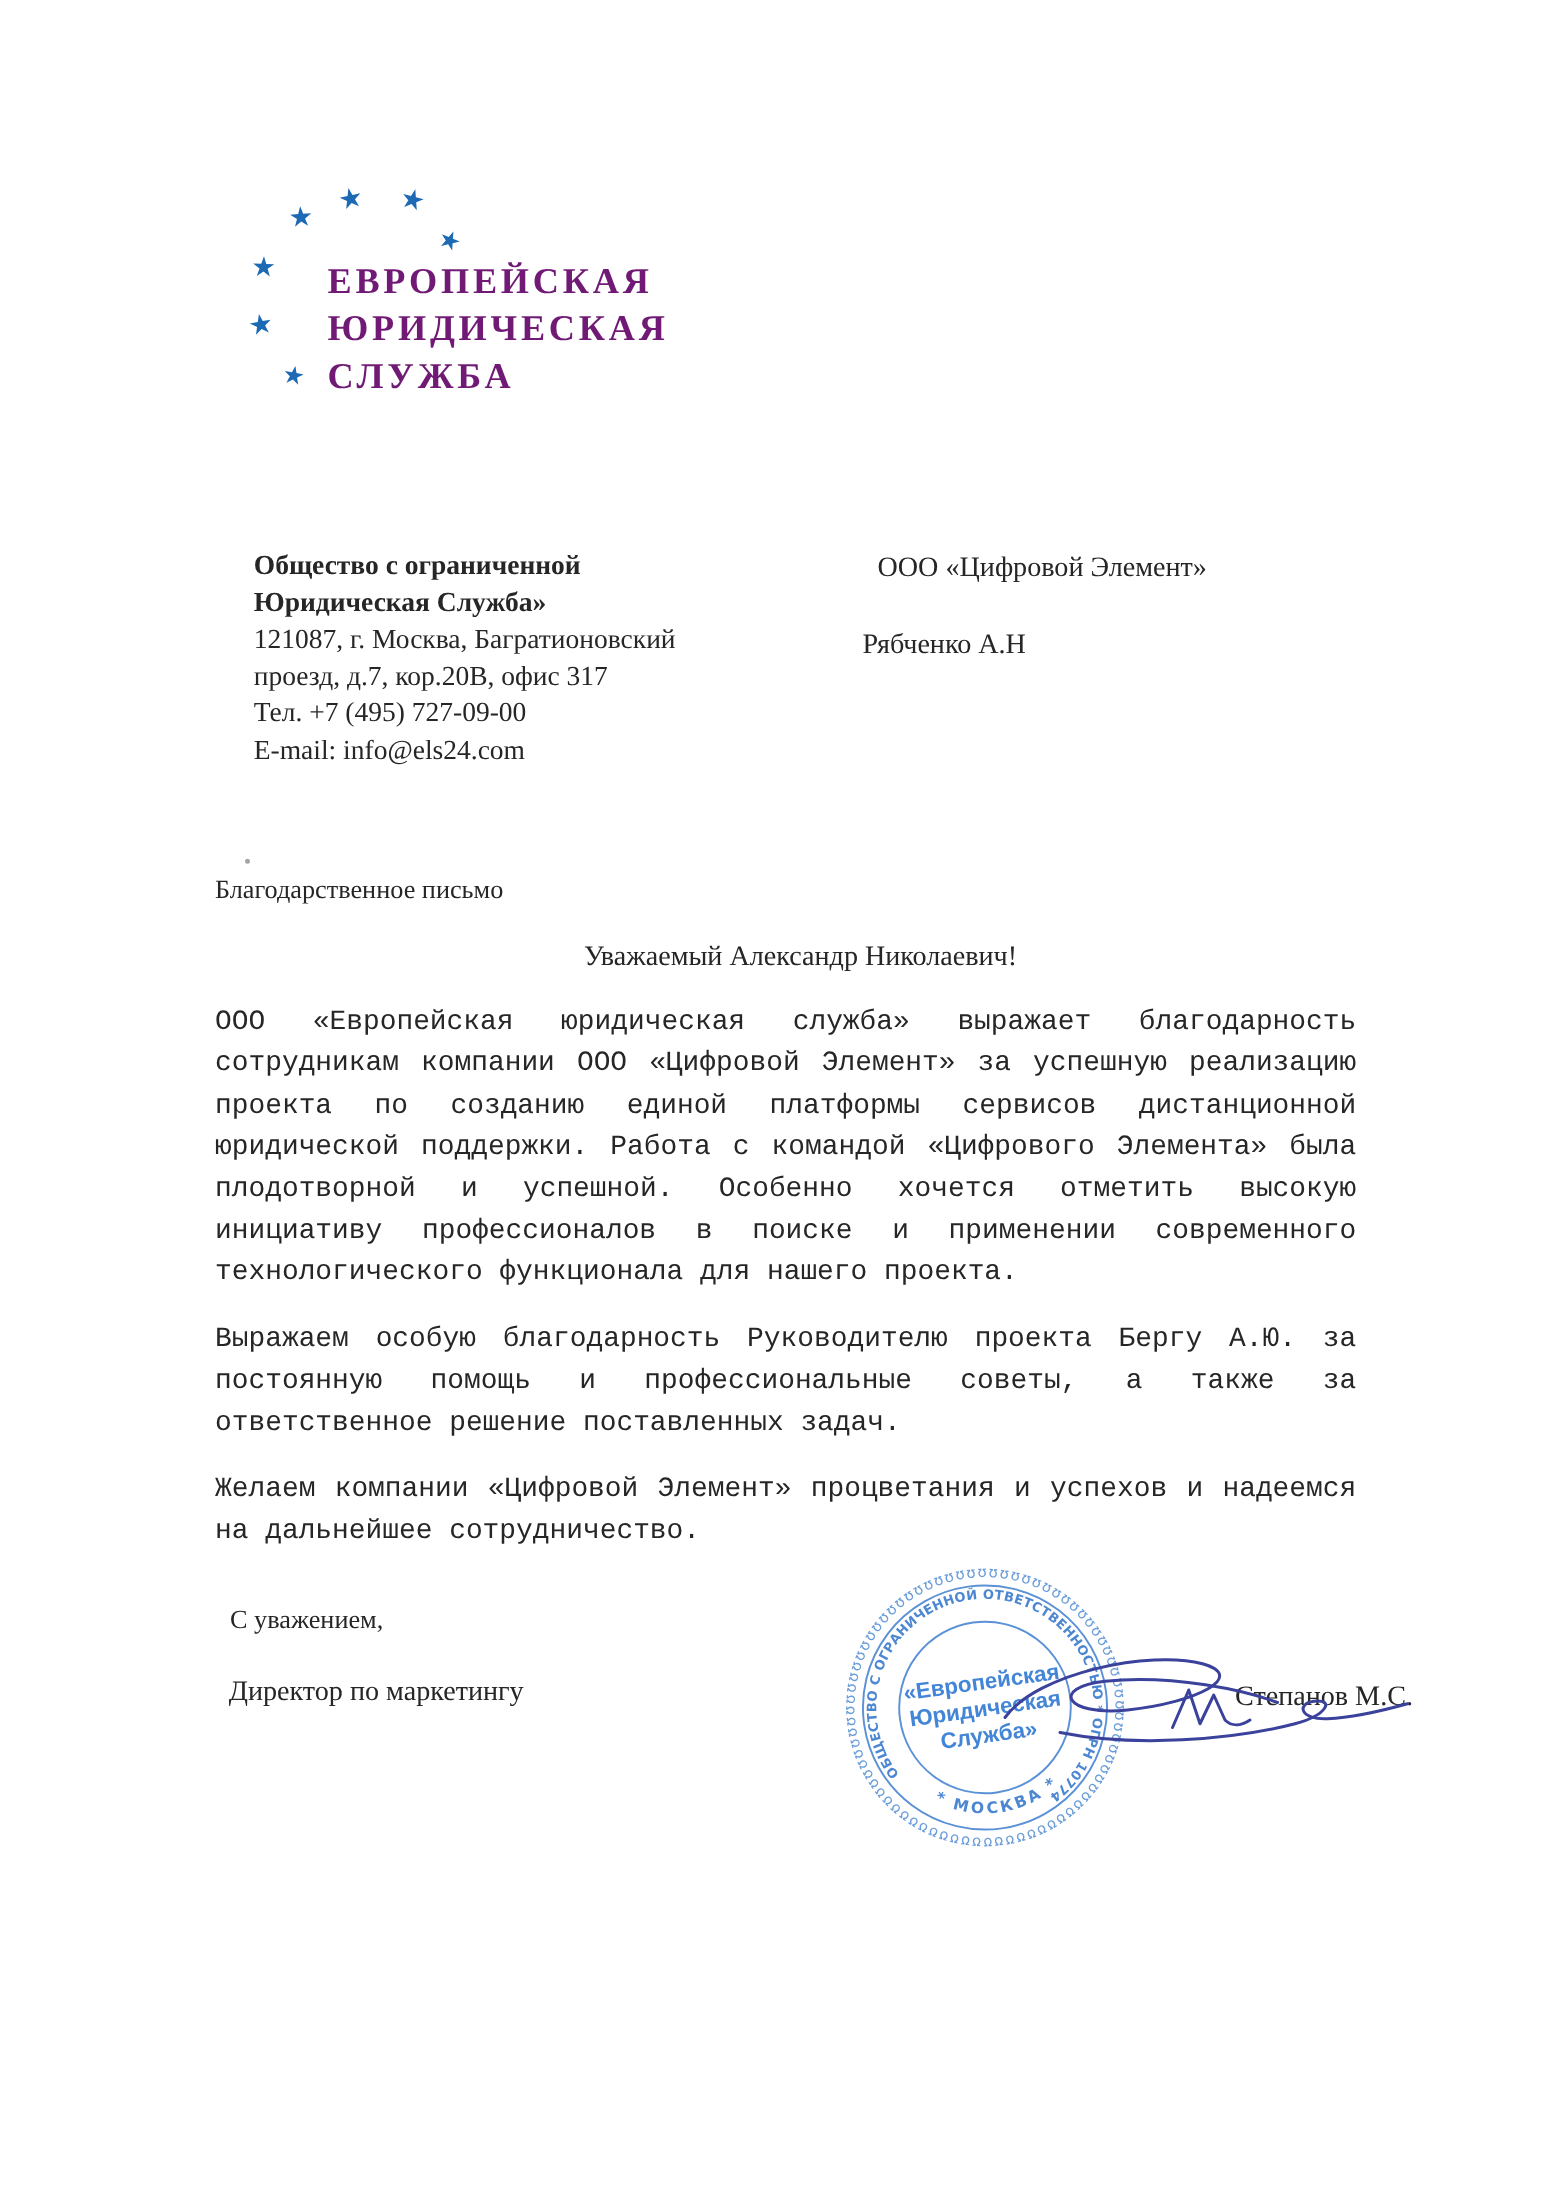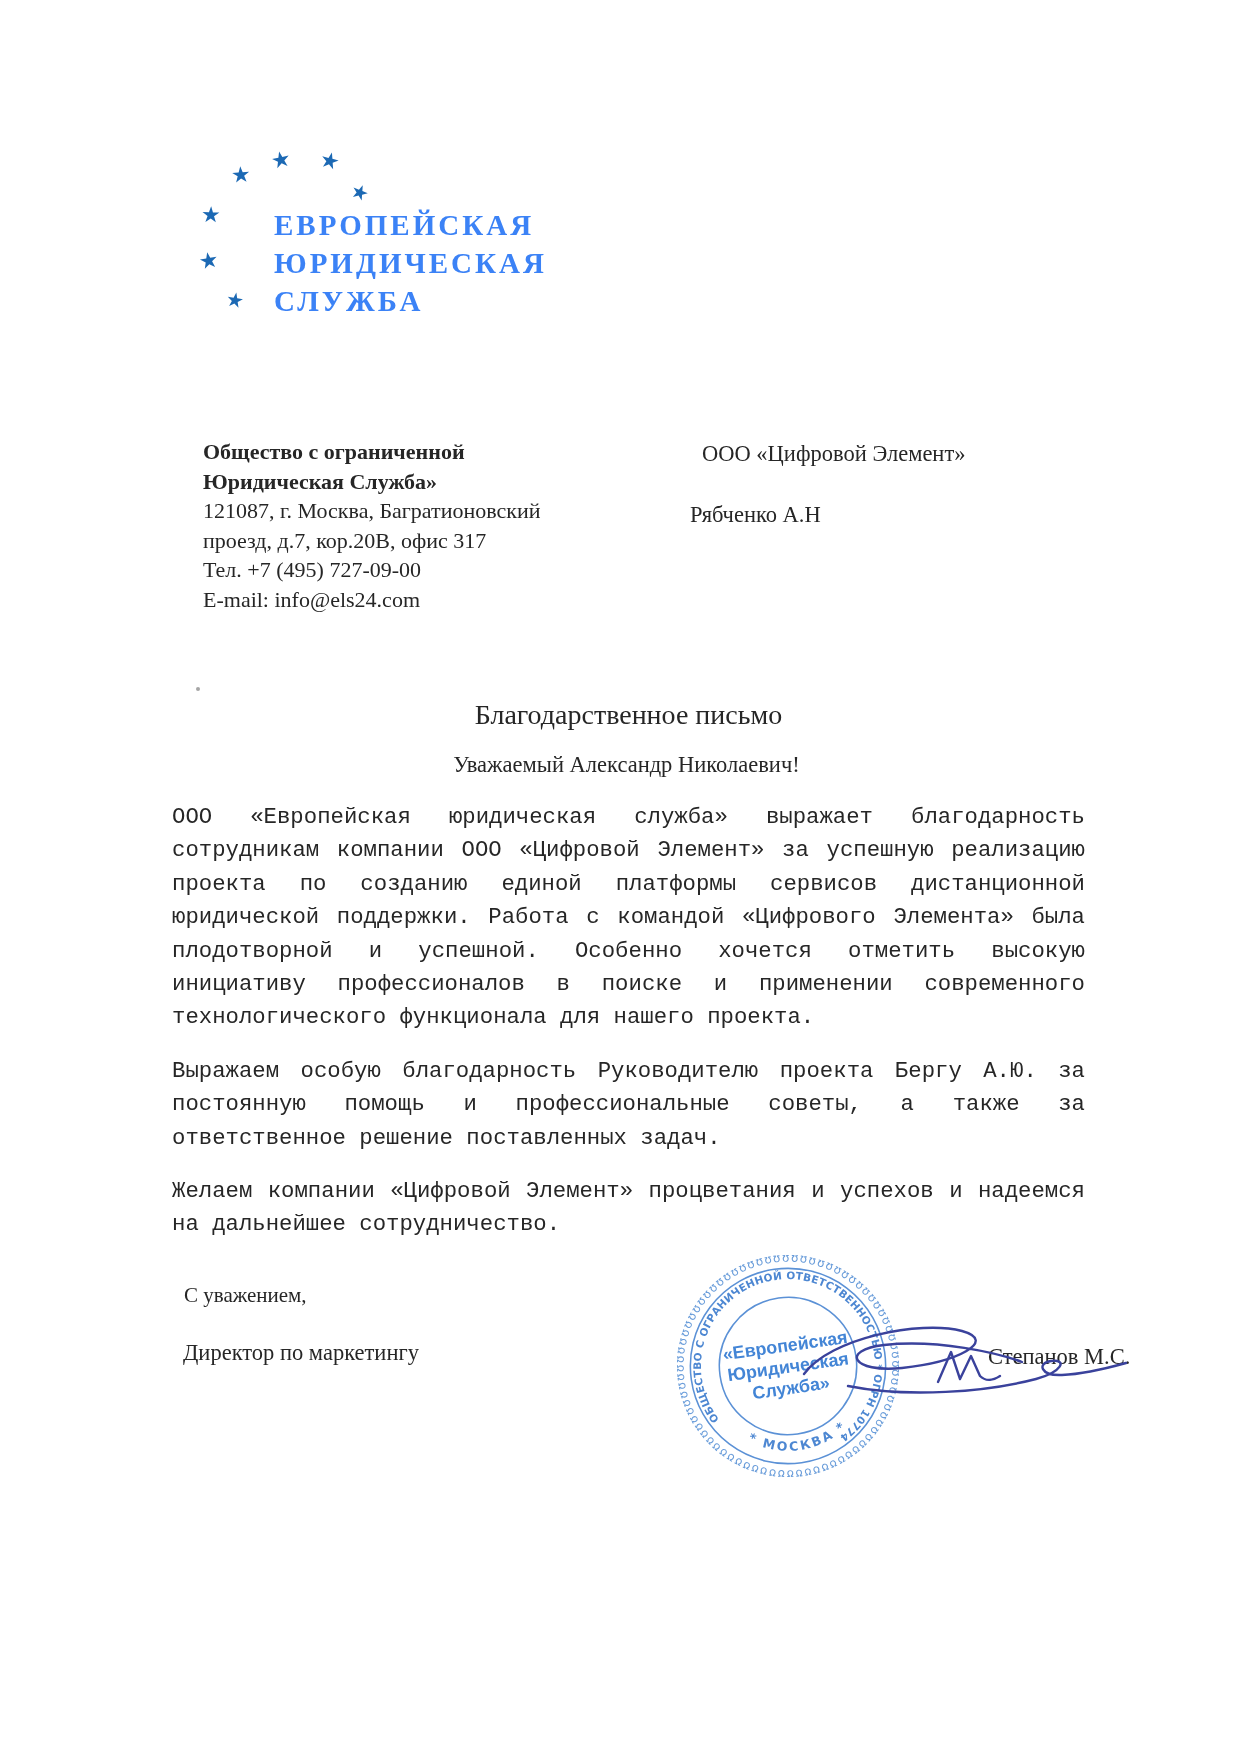--- a/index.html
+++ b/index.html
@@ -11,32 +11,32 @@
   
   .logo-star{position:absolute; color:#1c69b4; font-family:"DejaVu Sans",sans-serif; font-size:22px; line-height:22px;}
   .st1{left:271px; top:149px; transform:rotate(-12deg);}
   .st2{left:320px; top:150px; transform:rotate(14deg);}
   .st3{left:231px; top:164px; transform:rotate(-4deg);}
   .st4{left:351px; top:181px; transform:rotate(22deg); font-size:20px;}
   .st5{left:201px; top:204px; transform:rotate(2deg);}
   .st6{left:199px; top:250px; transform:rotate(-10deg);}
   .st7{left:226px; top:289px; transform:rotate(10deg); font-size:20px;}
   .logo-text{
-    position:absolute; left:274px; top:206px;
-    color:#3b82f6; font-weight:bold; font-size:29px; line-height:38px; letter-spacing:3px;
+    position:absolute; left:262px; top:206px;
+    color:#701a75; font-weight:bold; font-size:29px; line-height:38px; letter-spacing:3px;
   }
   
   .sender{position:absolute; left:203px; top:437px; font-size:22px; line-height:29.5px;}
   .sender .bold{font-weight:bold;}
   .recipient-company{position:absolute; left:690px; top:441px; font-size:22.5px;margin-left:12px;}
   .recipient-person{position:absolute; left:690px; top:502px; font-size:22.5px;}
   
   .artifact-dot{position:absolute; left:196px; top:687px; width:4px; height:4px; border-radius:50%; background:#8f8f8f; opacity:.8;}
-  .title{position:absolute; left:172px; top:699px; width:913px; text-align:center; font-size:28px;}
-  .salutation{position:absolute; left:170px; top:752px; width:913px; text-align:center; font-size:22.5px;}
+  .title{position:absolute; left:172px; top:699px; width:913px; font-size:21px;}
+  .salutation{position:absolute; left:184px; top:752px; width:913px; text-align:center; font-size:22.5px;}
   .bodytext{position:absolute; left:172px; top:801px; width:913px; font-size:22.3px; line-height:33.4px; text-align:justify;font-family:Liberation Mono, monospace;}
   .bodytext p{margin:0 0 20px 0;}
   .regards{position:absolute; left:184px; top:1283px; font-size:21px;}
   .position{position:absolute; left:183px; top:1340px; font-size:22.5px;}
   .signer{position:absolute; left:988px; top:1344px; font-size:22.5px;}
   
   .stamp{position:absolute; left:672px; top:1250px; width:232px; height:232px;}
   .seal-pattern textPath{font-family:"DejaVu Sans",sans-serif; font-size:12.5px; letter-spacing:1.2px;}
   .seal-pattern{fill:#6a9dda;}
   .seal-circle{stroke:#5b91d6; stroke-width:1.6; fill:none;}

